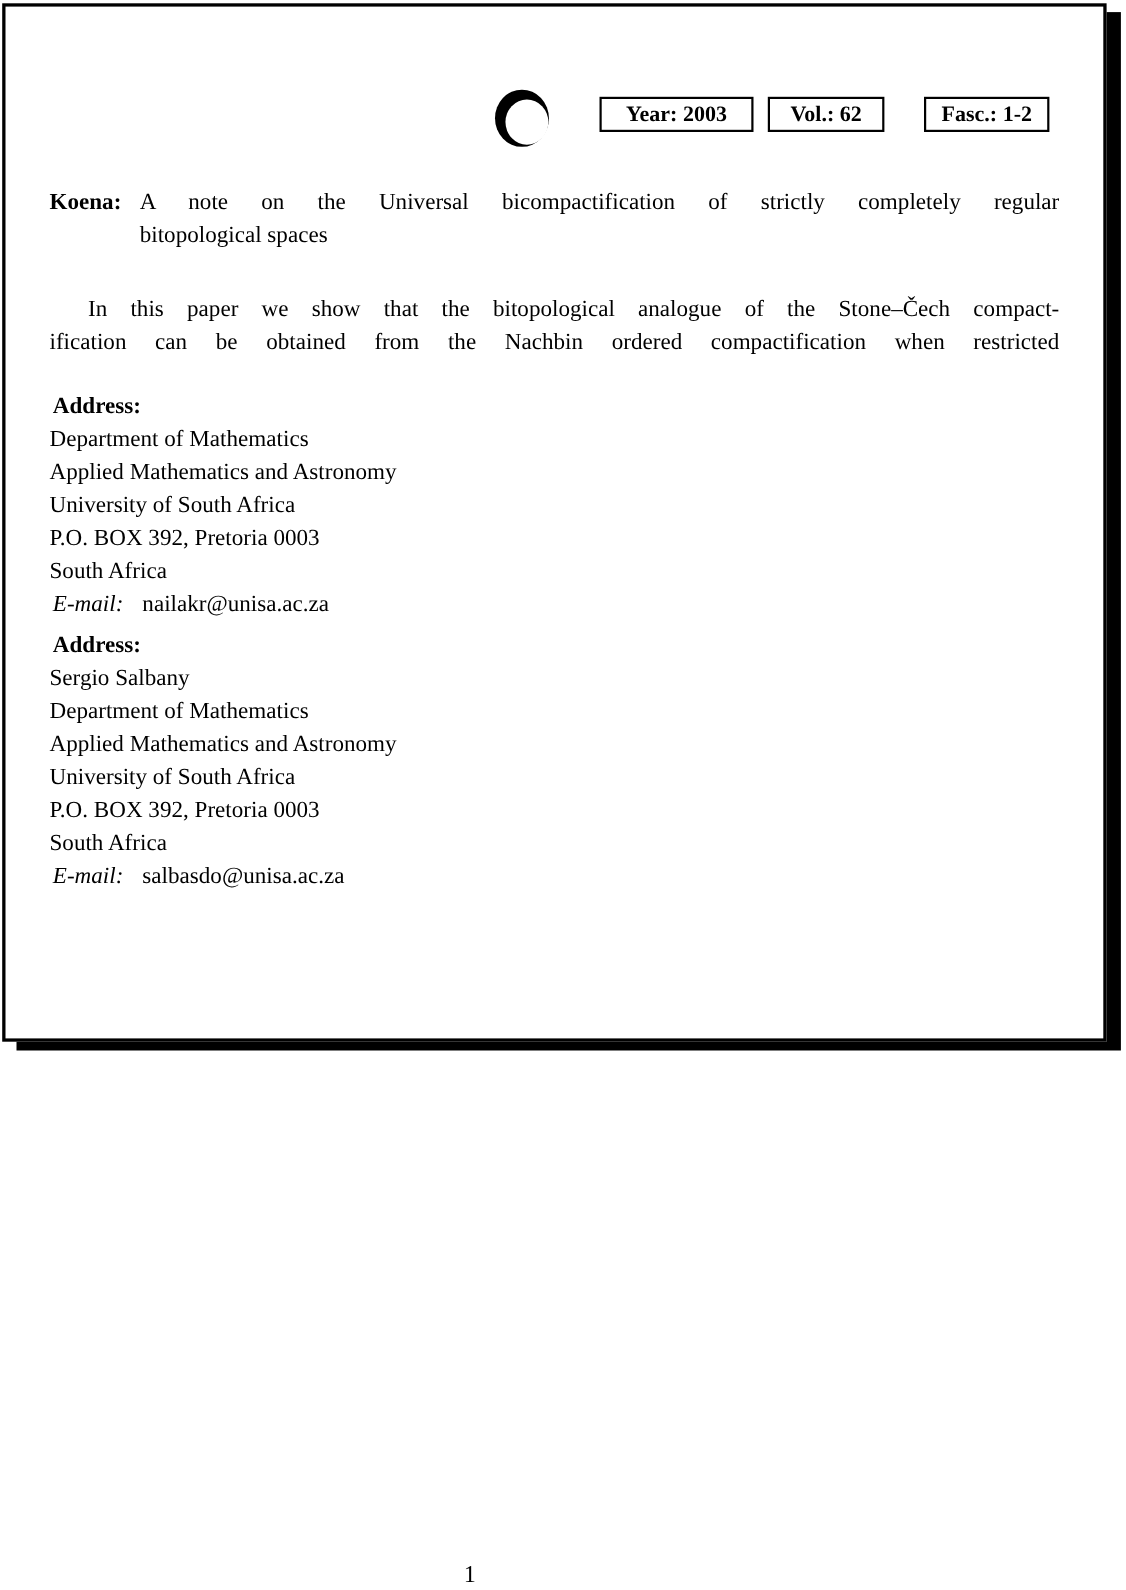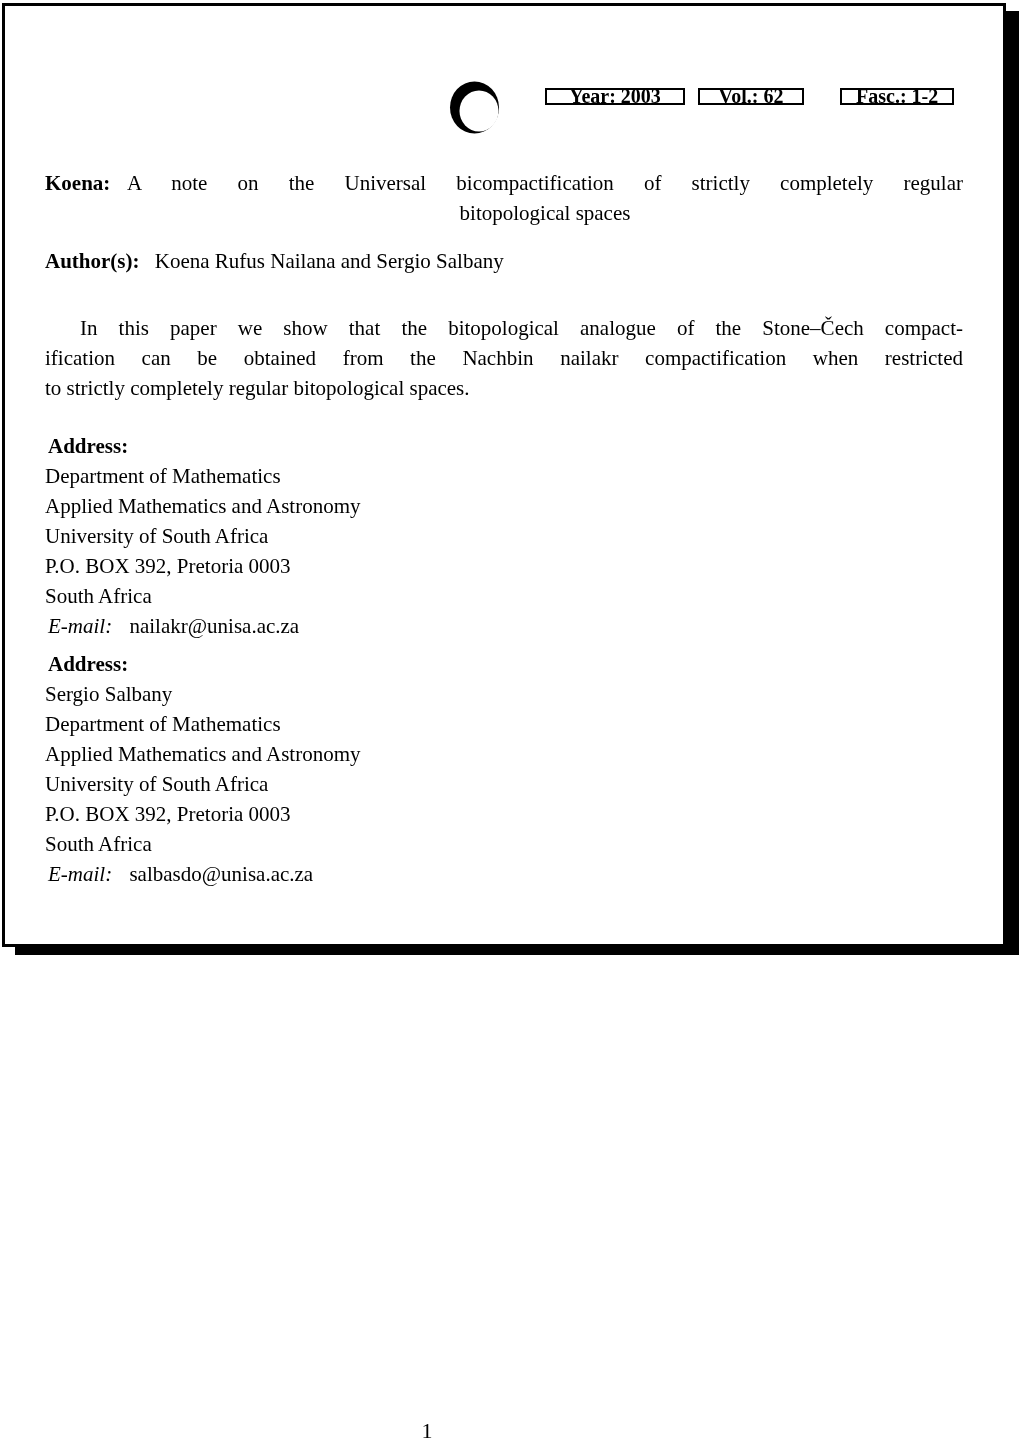--- a/index.html
+++ b/index.html
@@ -34,21 +34,21 @@
   }
   .badges {
     position: absolute;
     left: 540px;
     top: 82px;
     display: flex;
     gap: 13px;
   }
   .badge {
     box-sizing: border-box;
-    height: 17px;
+    height: 32px;
     border: 2px solid #000000;
     display: flex;
     align-items: center;
     justify-content: center;
     font-weight: bold;
     font-size: 20px;
     white-space: nowrap;
     padding: 0 14px;
     background: #ffffff;
   }
@@ -64,21 +64,21 @@
     font-size: 21px;
     line-height: 30px;
   }
   .title-section { position: relative; }
   .title-label {
     position: absolute;
     left: 0;
     top: 0;
     font-weight: bold;
   }
-  .title-line { margin-left: 82px; text-align: center; }
+  .title-line { margin-left: 82px; }
   .just {
     text-align: justify;
     text-align-last: justify;
   }
   .author-row { margin-top: 18px; }
   .author-label { font-weight: bold; }
   .author-names { margin-left: 10px; }
 
   .abstract { margin-top: 37px; }
   .abstract-line-first { text-indent: 35px; }
@@ -130,29 +130,24 @@
   </div>
 
   <div class="content">
 
     <div class="title-section">
       <span class="title-label">Koena:</span>
       <div class="title-line just">A note on the Universal bicompactification of strictly completely regular</div>
       <div class="title-line">bitopological spaces</div>
     </div>
 
-    <div class="author-row">
-      <span class="author-label">Author(s):</span>
-      <span class="author-names">Koena Rufus Nailana and Sergio Salbany</span>
-    </div>
 
     <div class="abstract">
       <div class="abstract-line-first just">In this paper we show that the bitopological analogue of the Stone–Čech compact-</div>
-      <div class="just">ification can be obtained from the Nachbin nailakr compactification when restricted</div>
-      <div>to strictly completely regular bitopological spaces.</div>
+      <div class="just">ification can be obtained from the Nachbin ordered compactification when restricted</div>
     </div>
 
     <div class="address-block-1">
       <div class="address-label">Address:</div>
       <div class="address-line">Department of Mathematics</div>
       <div class="address-line">Applied Mathematics and Astronomy</div>
       <div class="address-line">University of South Africa</div>
       <div class="address-line">P.O. BOX 392, Pretoria 0003</div>
       <div class="address-line">South Africa</div>
       <div class="email-row">

